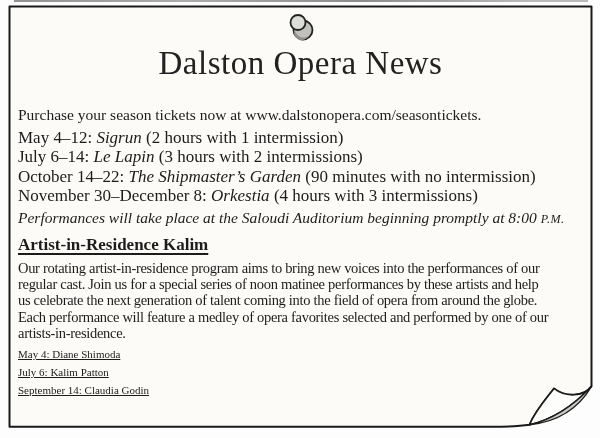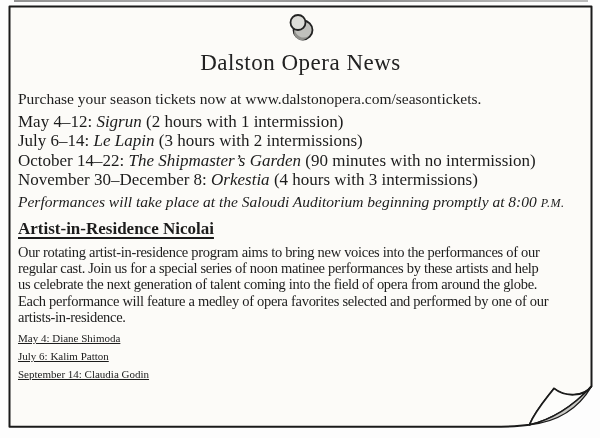--- a/index.html
+++ b/index.html
@@ -19,29 +19,29 @@
     position:absolute;top:0;left:14px;right:12px;height:2px;opacity:.8;
     background:linear-gradient(90deg,#777,#999 30%,#707070 60%,#aaa 90%);
   }
   svg.border-art{position:absolute;left:0;top:0;z-index:0;}
   .content{
     position:absolute;left:18px;top:11px;width:565px;z-index:1;
   }
   .pin{display:block;margin:0 auto;}
   h1.title{
     margin:2px 0 0 0;text-align:center;font-weight:400;
-    font-size:23px;line-height:36px;letter-spacing:.5px;color:#222;
+    font-size:33px;line-height:36px;letter-spacing:.5px;color:#222;
   }
   .sec-heading{
     margin-top:6px;font-size:17px;line-height:20px;font-weight:bold;
   }
   .sec-heading span{
     text-decoration:underline;text-decoration-thickness:1.5px;text-underline-offset:3px;
   }
-  .intro{margin-top:8px;font-size:15.5px;line-height:19px;}
+  .intro{margin-top:24px;font-size:15.5px;line-height:19px;}
   .events{margin-top:4px;font-size:17px;line-height:19.4px;}
   .event-title{font-style:italic;}
   .note{margin-top:2px;font-size:15.5px;line-height:19px;font-style:italic;}
   .note .sc{font-size:0.78em;letter-spacing:.5px;margin-top:8px;}
   .para{
     margin-top:5px;font-size:14.5px;line-height:16.4px;letter-spacing:-0.3px;
     white-space:pre-line;
   }
   .artists{margin-top:3px;font-size:11px;line-height:18.2px;text-decoration:underline;}
 </style>
@@ -101,21 +101,21 @@
       <span>(4 hours with 3 intermissions)</span>
     </div>
   </div>
 
   <div class="note">
     <span>Performances will take place at the Saloudi Auditorium beginning promptly at 8:00</span>
     <span class="sc">P.M.</span>
   </div>
 
   <div class="sec-heading">
-    <span>Artist-in-Residence Nicolai</span>
+    <span>Artist-in-Residence Kalim</span>
   </div>
 
   <div class="para">Our rotating artist-in-residence program aims to bring new voices into the performances of our
 regular cast. Join us for a special series of noon matinee performances by these artists and help
 us celebrate the next generation of talent coming into the field of opera from around the globe.
 Each performance will feature a medley of opera favorites selected and performed by one of our
 artists-in-residence.</div>
 
   <div class="artists">
     <div>May 4: Diane Shimoda</div>

